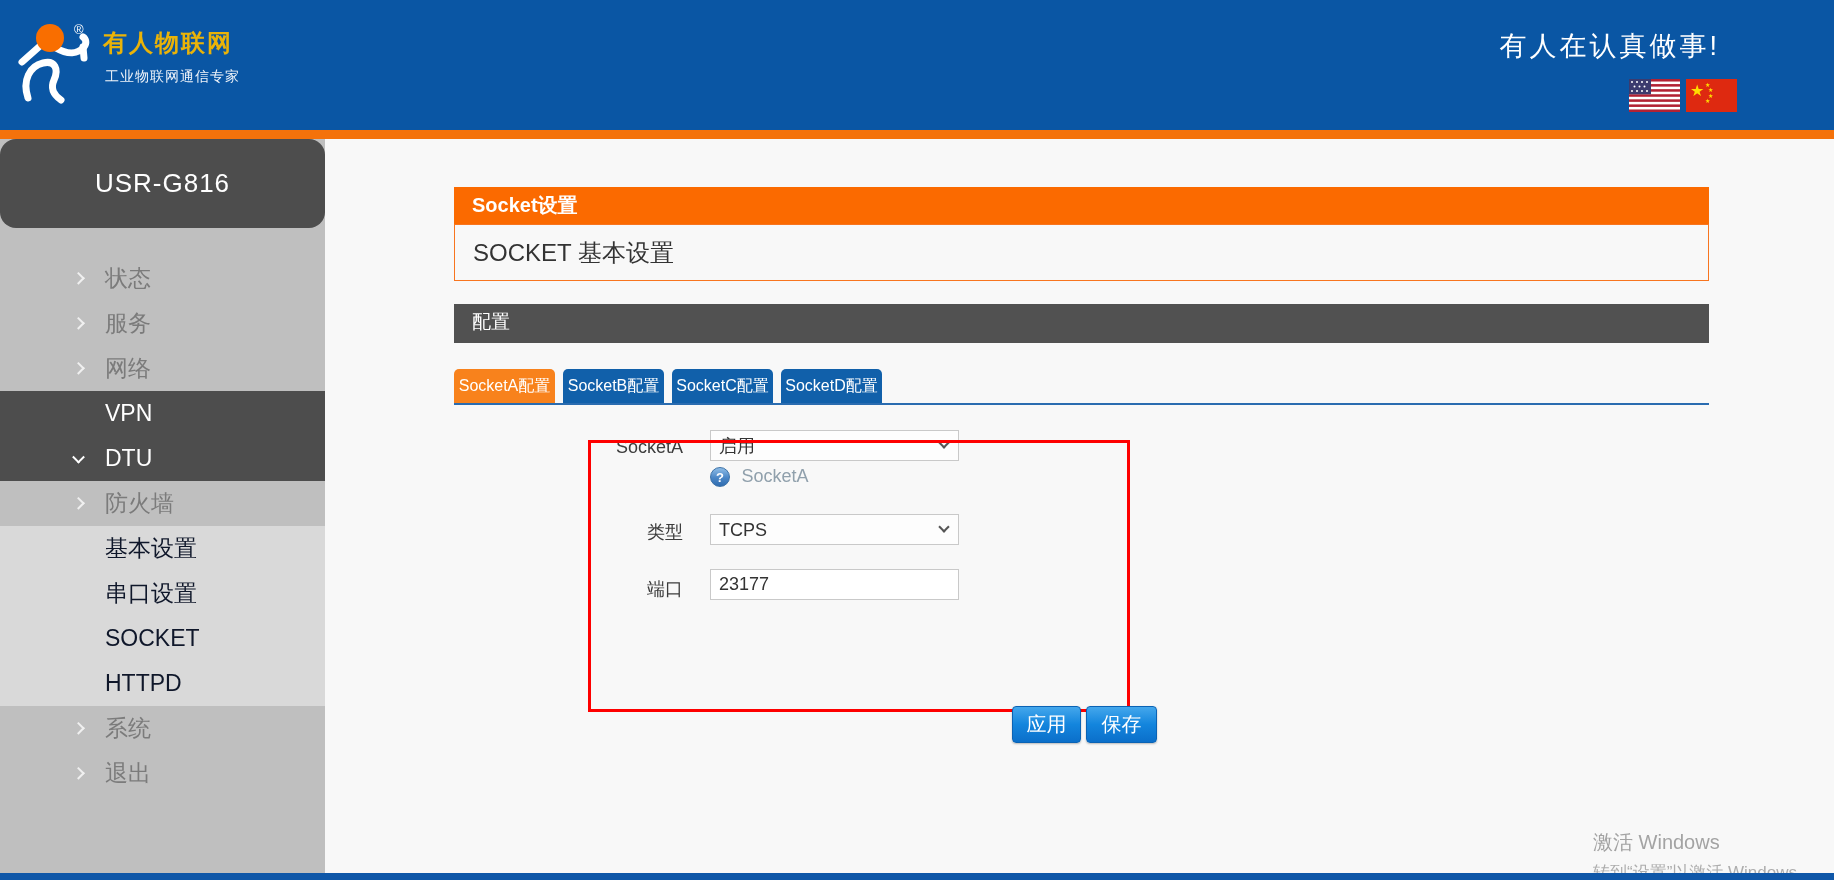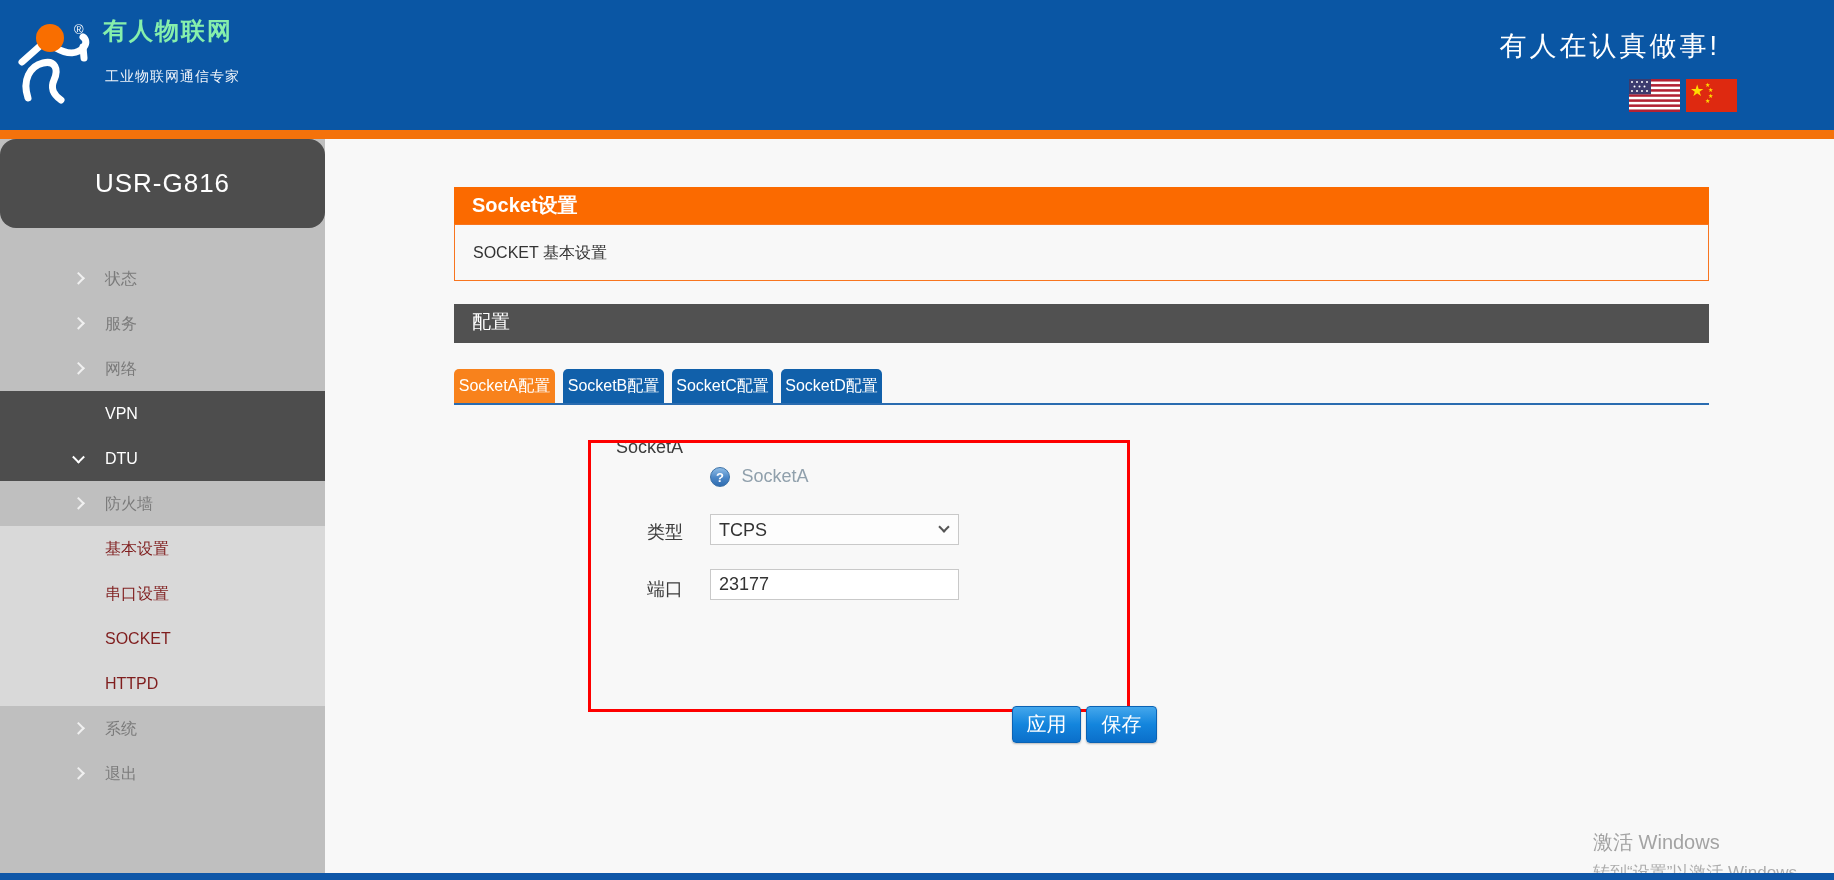--- a/index.html
+++ b/index.html
@@ -5,46 +5,46 @@
   * { margin:0; padding:0; box-sizing:border-box; }
   html,body { background:#e9e9e9; }
   .page {
     position:relative; width:1834px; height:880px; overflow:hidden;
     background:#f8f8f8;
     font-family:"Liberation Sans","DejaVu Sans",sans-serif;
   }
   
   .topbar { position:absolute; left:0; top:0; width:1834px; height:130px; background:#0a56a4; }
   .logo-svg { position:absolute; left:8px; top:2px; }
-  .logo-title { position:absolute; left:103px; top:15px; color:#86efac; font-size:24px; font-weight:bold; letter-spacing:2px; }
+  .logo-title { position:absolute; left:103px; top:27px; color:#eab308; font-size:24px; font-weight:bold; letter-spacing:2px; }
   .logo-sub { position:absolute; left:105px; top:68px; color:#eef3f9; font-size:14px; letter-spacing:1px; }
   .slogan { position:absolute; right:114px; top:28px; color:#fff; font-size:27px; letter-spacing:3px; }
   .flag { position:absolute; top:79px; width:51px; height:33px; cursor:pointer; }
   .flag-us { left:1629px; }
   .flag-cn { left:1686px; }
   .orange-stripe { position:absolute; left:0; top:130px; width:1834px; height:9px; background:#f4720b; }
   
   .sidebar { position:absolute; left:0; top:139px; width:325px; height:741px; background:#bfbfbf; }
   .device { height:89px; background:#4d4d4d; color:#fff; font-size:26px;
             display:flex; align-items:center; justify-content:center; letter-spacing:1px;border-radius:16px; }
   .menu { padding-top:28px; }
-  .mitem { position:relative; height:45px; line-height:45px; font-size:16px; color:#7b7b7b; cursor:pointer; }
+  .mitem { position:relative; height:45px; line-height:45px; font-size:23px; color:#7b7b7b; cursor:pointer; }
   .mitem .lbl { position:absolute; left:105px; top:0; }
   .mitem.dark { background:#4d4d4d; color:#fff; }
   .subgroup { background:#d9d9d9; }
-  .subgroup .mitem { color:#7f1d1d; }
+  .subgroup .mitem { color:#0f172a; }
   .chev { position:absolute; left:74px; top:50%; width:9px; height:9px;
           border-top:2px solid #f0f0f0; border-right:2px solid #f0f0f0; }
   .chev.r { transform:translateY(-58%) rotate(45deg); }
   .chev.d { transform:translateY(-70%) rotate(135deg); border-color:#fff; }
   
   .sect-title { position:absolute; left:454px; top:187px; width:1255px; height:37px; background:#fb6a00;
                 color:#fff; font-size:20px; font-weight:bold; line-height:37px; padding-left:18px; }
   .sect-sub { position:absolute; left:454px; top:224px; width:1255px; height:57px;
-              border:1px solid #f8751f; color:#333; font-size:16px; line-height:55px; padding-left:18px; }
+              border:1px solid #f8751f; color:#333; font-size:24px; line-height:55px; padding-left:18px; }
   .config-bar { position:absolute; left:454px; top:304px; width:1255px; height:39px; background:#515151;
                 color:#fff; font-size:19px; line-height:39px; padding-left:18px;font-family:Liberation Mono, monospace; }
   .tabs { position:absolute; left:454px; top:369px; height:34px; display:flex;justify-content:flex-end; }
   .tab { width:101px; height:34px; margin-right:8px; border-radius:5px 5px 0 0; background:#1160aa;
          color:#fff; font-size:16px; text-align:center; line-height:34px; cursor:pointer; }
   .tab.active { background:#f8821c; }
   .tab-underline { position:absolute; left:454px; top:403px; width:1255px; height:2px; background:#2a6cb0; }
   
   .flabel { position:absolute; left:560px; width:123px; text-align:right; font-size:18px; color:#3c3c3c; }
   .ctrl { position:absolute; left:710px; width:249px; height:31px; }
@@ -192,20 +192,26 @@
 
   <div class="tabs">
     <div class="tab active">SocketA配置</div>
     <div class="tab">SocketB配置</div>
     <div class="tab">SocketC配置</div>
     <div class="tab">SocketD配置</div>
   </div>
   <div class="tab-underline"></div>
 
   <div class="flabel" style="top:437px;">SocketA</div>
+  <div class="ctrl" style="top:430px;">
+    <select>
+      <option>启用</option>
+    </select>
+    <span class="sel-arrow"></span>
+  </div>
   <div class="help-row">
     <span class="help-icon">?</span>
     <span class="help-text">SocketA</span>
   </div>
 
   <div class="flabel" style="top:520px;">类型</div>
   <div class="ctrl" style="top:514px;">
     <select>
       <option>TCPS</option>
     </select>

